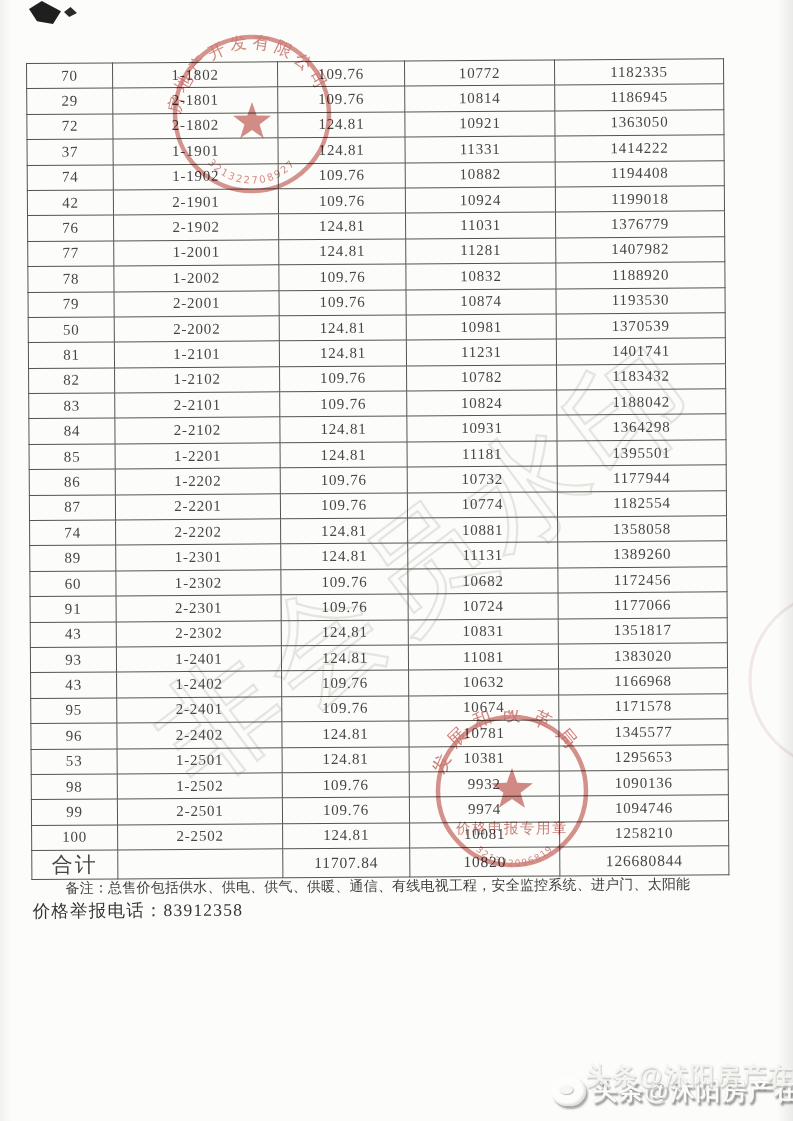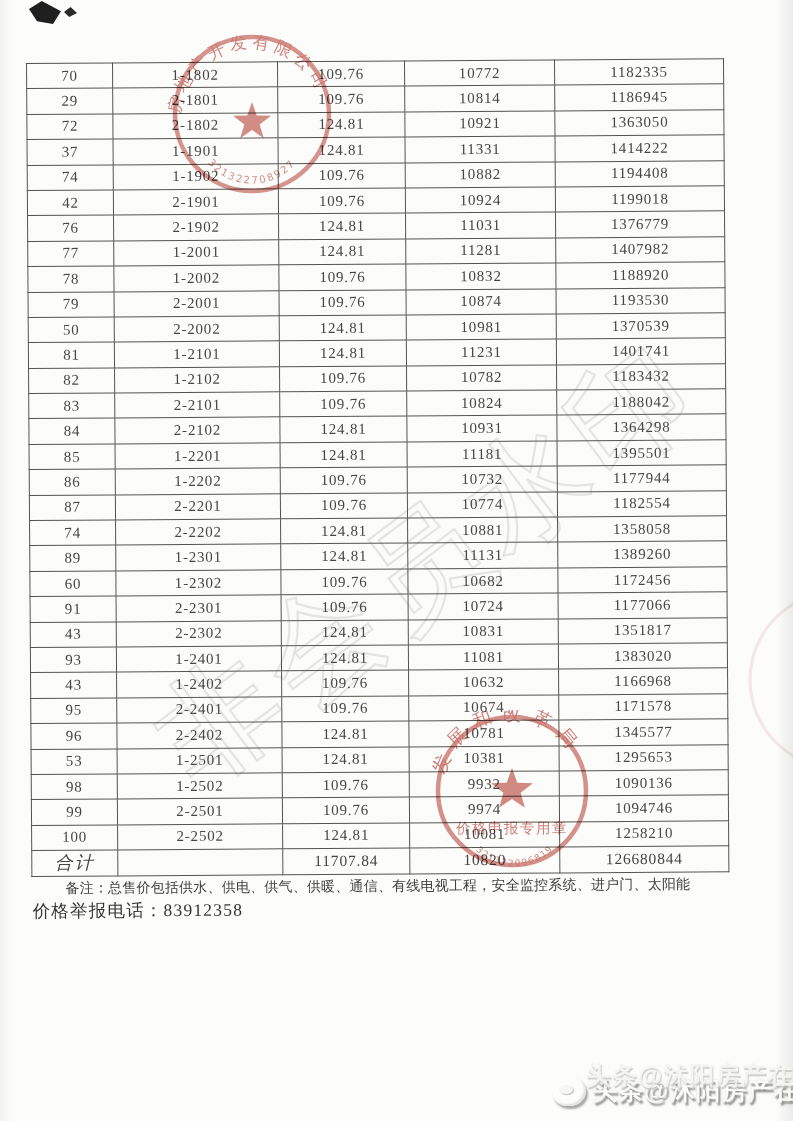--- a/index.html
+++ b/index.html
@@ -23,21 +23,21 @@
     color:#464646;}
   table.price td{
     border:1.5px solid #555550;
     text-align:center;vertical-align:middle;
     height:25.4px;box-sizing:border-box;
     font-size:15px;letter-spacing:0.8px;
     padding:0;white-space:nowrap;overflow:visible;
   }
   table.price td:first-child{font-size:15px;}
   tr.total-row td{font-size:15.5px;}
-  tr.total-row td:first-child{font-size:18px;letter-spacing:2px;font-style:italic;}
+  tr.total-row td:first-child{font-size:21px;letter-spacing:2px;}
 
   .note-line{position:absolute;left:34px;top:817px;width:760px;
     font-size:14px;color:#3f3f3f;white-space:nowrap;letter-spacing:0.2px;}
   .phone-line{position:absolute;left:1px;top:836px;
     font-size:17.5px;color:#333;letter-spacing:1.2px;}
 
   .stamp{position:absolute;mix-blend-mode:multiply;pointer-events:none;}
   .stamp-top{left:166px;top:28px;}
   .stamp-bottom{left:431px;top:710px;}
   .stamp-edge{left:733px;top:582px;}

